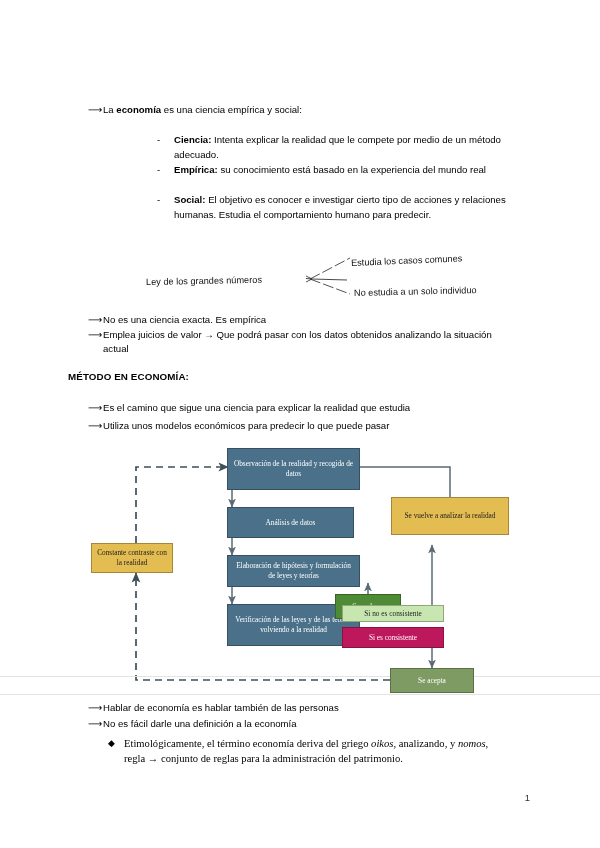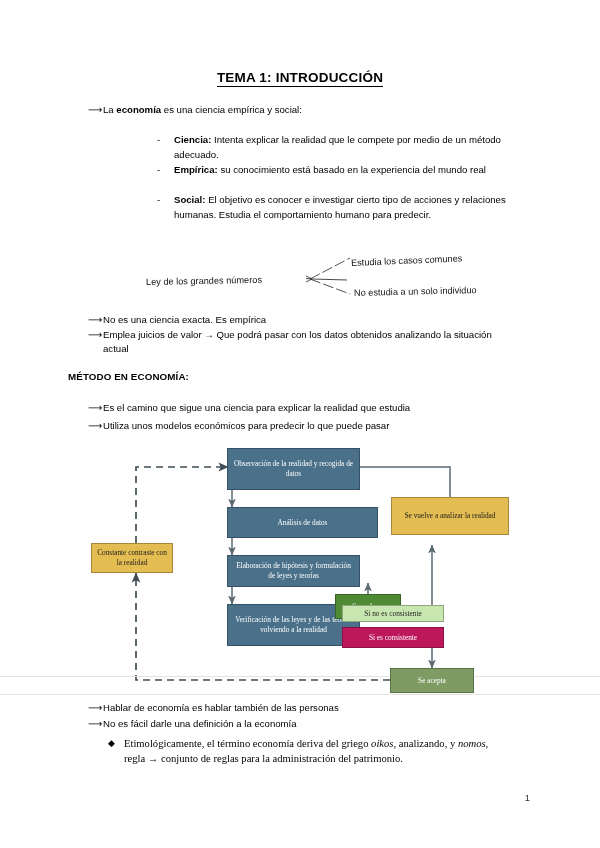--- a/index.html
+++ b/index.html
@@ -173,23 +173,20 @@
     position: absolute;
     height: 1px;
     background: #e3e3e3;
   }
 </style>
 </head>
 <body>
 
 <div class="page">
 
-  <div class="doc-title">
-    <span>TEMA 1: INTRODUCCIÓN</span>
-  </div>
 
   <div class="arrow-item" style="left:88px; top:103px; width:420px;">
     <span class="bullet">⟶</span>
     <span class="txt"><span>La </span><b>economía</b><span> es una ciencia empírica y social:</span></span>
   </div>
 
   <div class="dash-item" style="left:157px; top:133px; width:355px;">
     <span class="bullet">-</span>
     <span class="txt"><b>Ciencia:</b><span> Intenta explicar la realidad que le compete por medio de un método adecuado.</span></span>
   </div>
@@ -273,21 +270,21 @@
 
     </svg>
 
     <div class="hairline" style="left:-80px; top:236px; width:600px;"></div>
     <div class="hairline" style="left:-80px; top:254px; width:600px;"></div>
 
     <div class="node blue" style="left:147px; top:8px; width:133px; height:42px;">
       <span>Observación de la realidad y recogida de datos</span>
     </div>
 
-    <div class="node blue" style="left:147px; top:67px; width:151px; height:31px;">
+    <div class="node blue" style="left:147px; top:67px; width:127px; height:31px;">
       <span>Análisis de datos</span>
     </div>
 
     <div class="node blue" style="left:147px; top:115px; width:133px; height:32px;">
       <span>Elaboración de hipótesis y formulación de leyes y teorías</span>
     </div>
 
     <div class="node blue" style="left:147px; top:164px; width:133px; height:42px;">
       <span>Verificación de las leyes y de las teorías volviendo a la realidad</span>
     </div>

